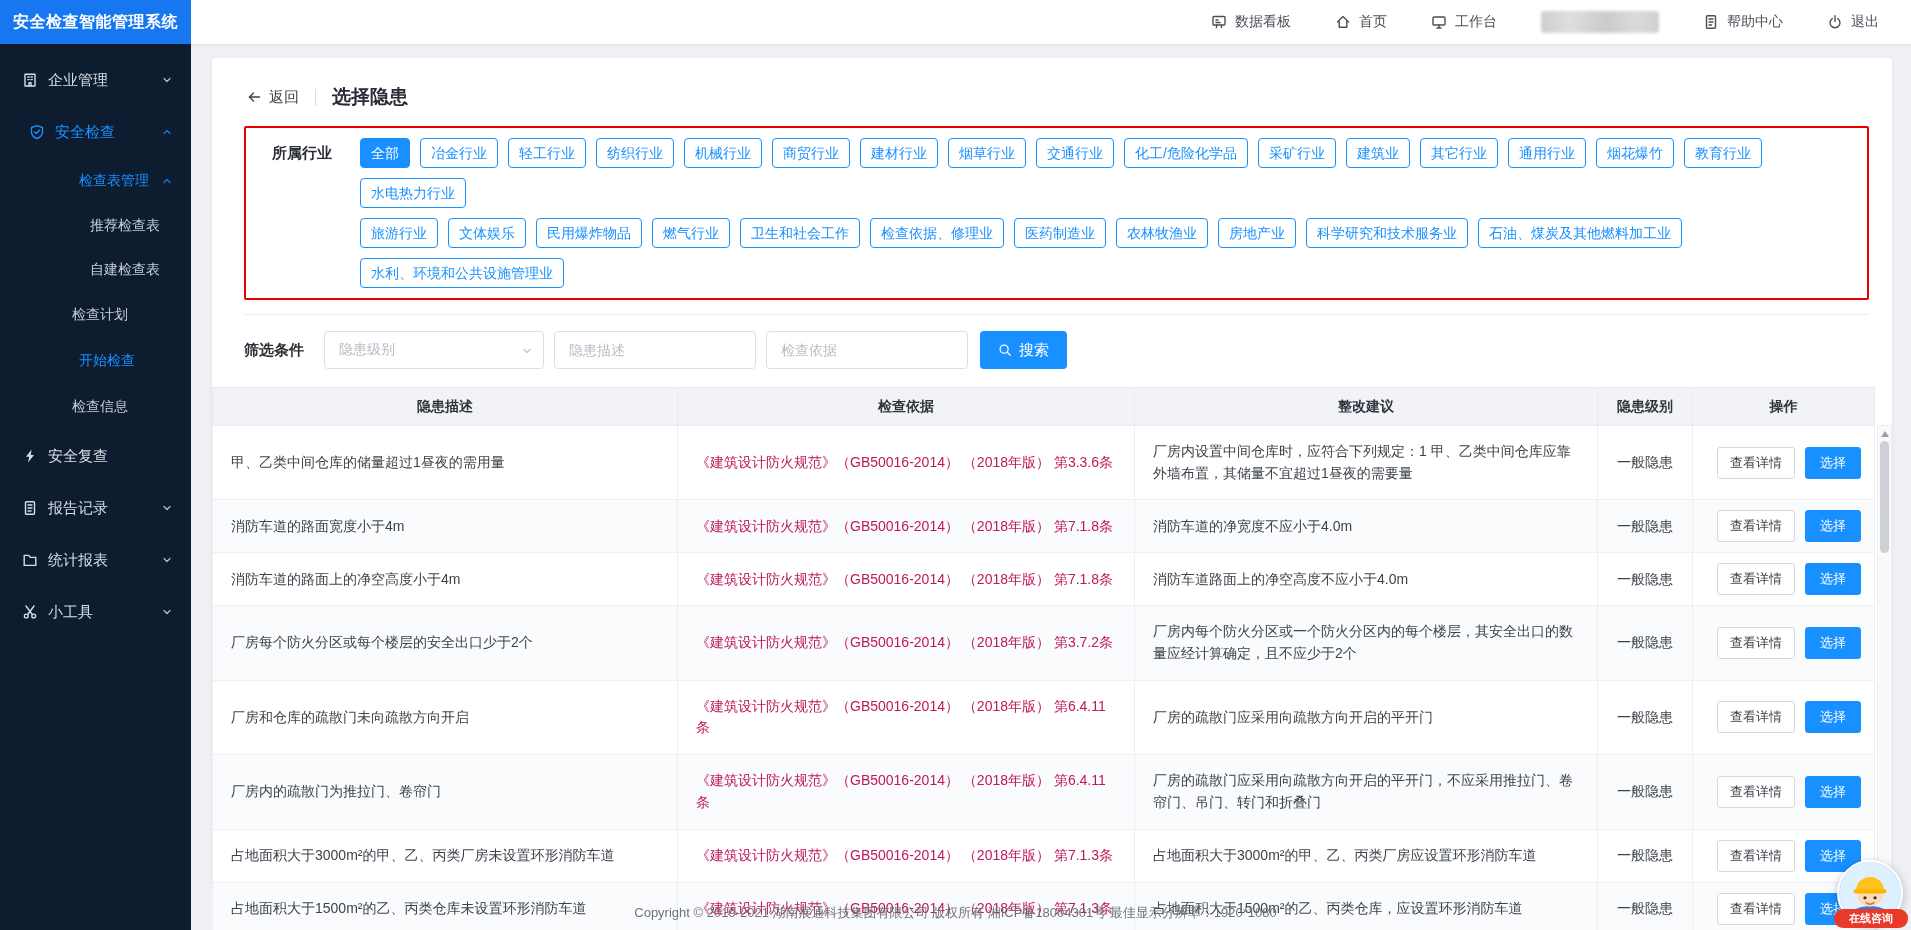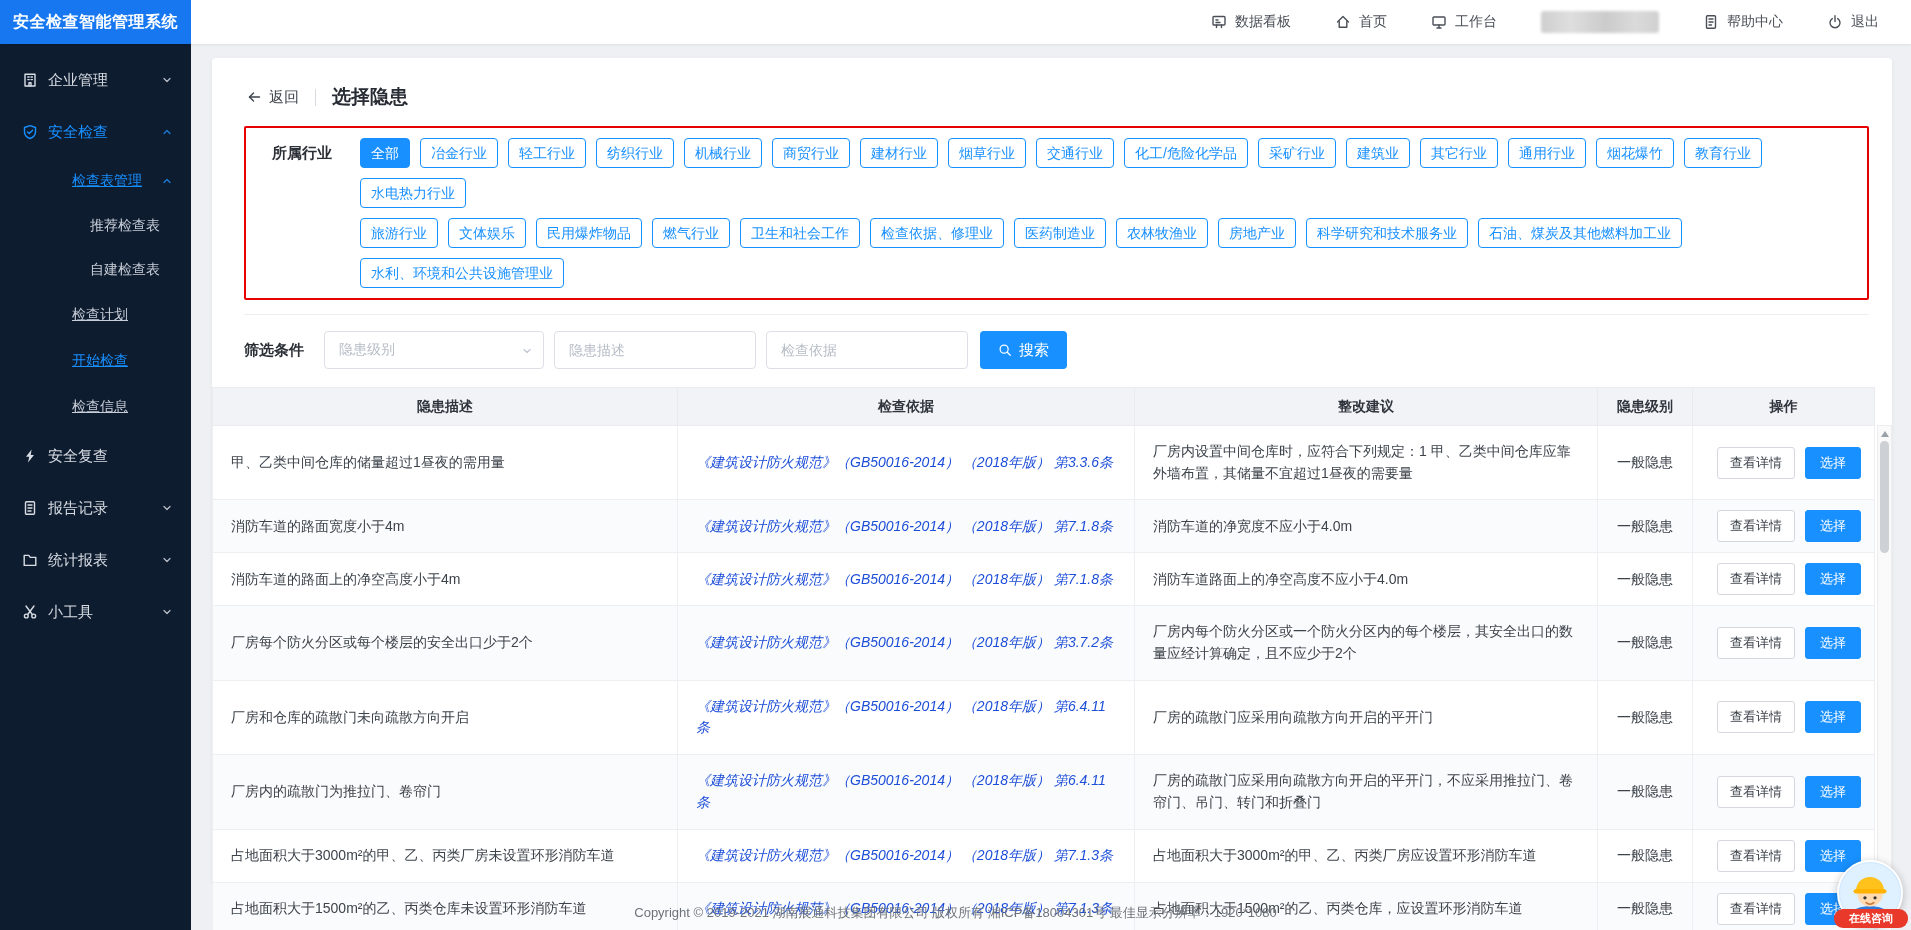--- a/index.html
+++ b/index.html
@@ -22,25 +22,25 @@
              stroke-linecap:round; stroke-linejoin:round; opacity:.85; }
   .rot180 { transform:rotate(180deg); }
 
   
   .sidebar { position:absolute; top:44px; left:0; bottom:0; width:191px;
              background:var(--sidebar-bg,#0e1c30); padding-top:10px; z-index:5; }
   .menu-item { height:52px; display:flex; align-items:center; gap:10px; padding:0 18px 0 22px;
                color:#d8dde4; font-size:15px; cursor:pointer; }
   .menu-item .chev-slot { margin-left:auto; display:flex; }
   .sub-item { height:46px; display:flex; align-items:center; padding:0 18px 0 72px;
-              color:#c8ced7; font-size:14px; cursor:pointer;text-decoration:underline; }
+              color:#c8ced7; font-size:14px; cursor:pointer; }
   .sub-item .chev-slot { margin-left:auto; display:flex; }
   .sub2-item { height:44px; display:flex; align-items:center; padding:0 18px 0 90px;
                color:#c8ced7; font-size:14px; cursor:pointer; }
-  .blue { color:var(--accent,#1890ff) !important; }
+  .blue { color:var(--accent,#1890ff) !important;margin-left:7px; }
 
   
   .card { position:absolute; left:212px; top:58px; width:1680px; height:826px; background:#fff;
           border-radius:4px; box-shadow:0 1px 4px rgba(0,0,0,.05); }
   .page-head { display:flex; align-items:center; gap:16px; padding:26px 34px 4px 34px; }
   .back { display:flex; align-items:center; gap:7px; font-size:15px; color:#3d434b; cursor:pointer; }
   .ph-divider { width:1px; height:17px; background:#d8dbe0; }
   .page-title { font-size:19px; font-weight:bold; color:#272b33; }
 
   .industry-box { margin:12px 23px 0 32px; border:2px solid var(--highlight-red,#e60000);
@@ -69,21 +69,21 @@
                 font-size:15px; font-family:inherit; cursor:pointer; margin-left:2px; }
 
   
   .table-area { position:relative; margin-top:18px; }
   table.hazard { width:calc(100% - 18px); border-collapse:collapse; table-layout:fixed; }
   thead th { background:#f1f3f6; height:38px; font-size:14px; font-weight:600; color:#30353d;
              border:1px solid #e9ebef; }
   tbody td { border:1px solid #edeff2; font-size:14px; color:#3d434b; padding:15px 18px;
              line-height:1.55; vertical-align:middle; word-break:break-all; }
   tbody tr.alt { background:#fafbfc; }
-  td.c-basis { color:#1d4ed8;font-style:italic; }
+  td.c-basis { color:#be185d; }
   td.c-level { text-align:center; padding:15px 6px; }
   td.c-ops { text-align:center; padding:10px 24px; white-space:nowrap; }
   .btn-view { font-family:inherit; font-size:13px; color:#40464e; background:#fff;
               border:1px solid #d4d8de; border-radius:3px; padding:6px 12px; cursor:pointer; }
   .btn-select { font-family:inherit; font-size:13px; color:#fff; background:var(--accent,#1890ff);
                 border:1px solid var(--accent,#1890ff); border-radius:3px; padding:6px 14px;
                 margin-left:10px; cursor:pointer; }
 
   .vscroll { position:absolute; top:38px; right:0; bottom:0; width:15px; background:#fafafa;
              border:1px solid #ededed; display:flex; flex-direction:column; align-items:center; }

